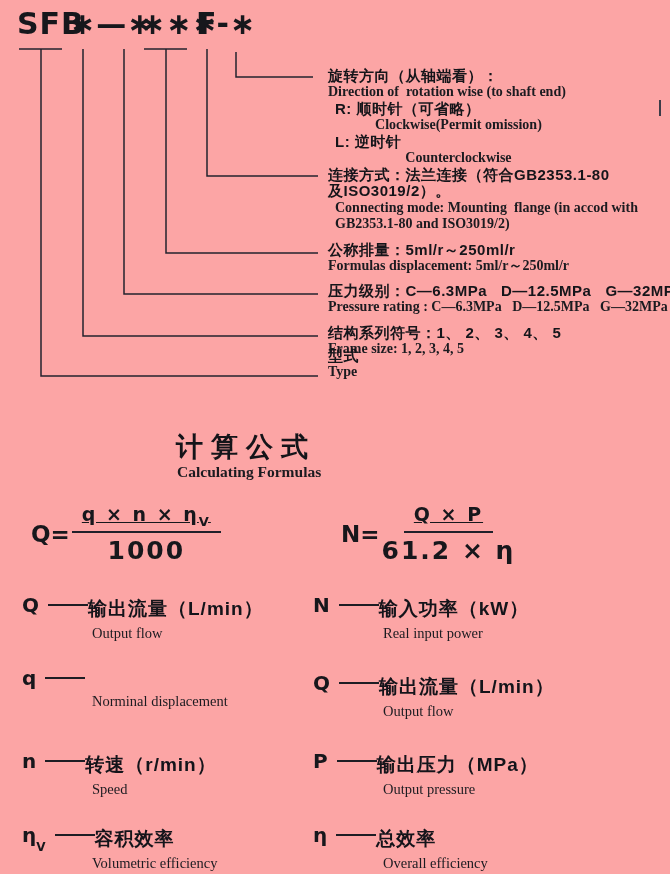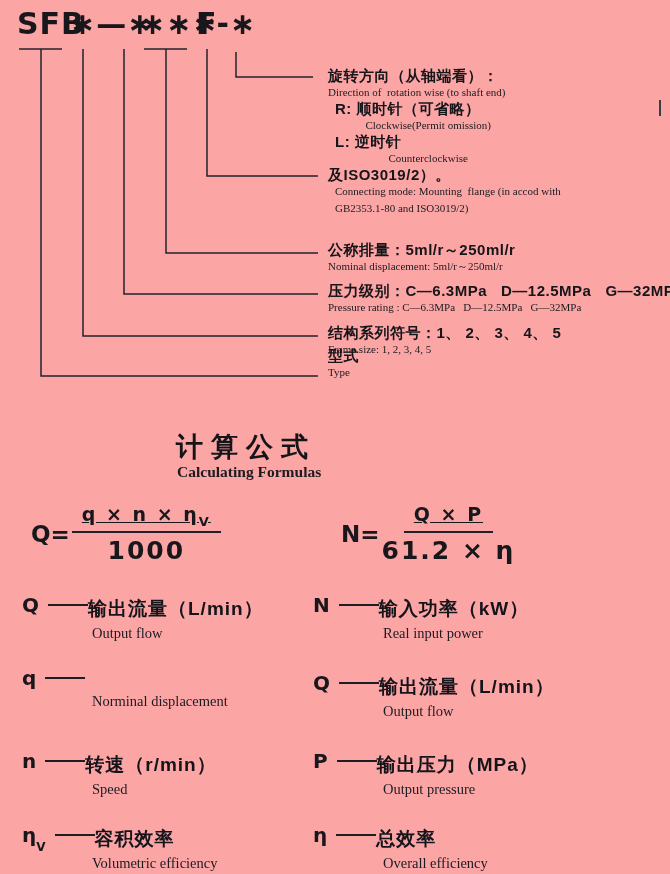--- a/index.html
+++ b/index.html
@@ -10,22 +10,22 @@
   .code-part{position:absolute;top:6px;font-family:"DejaVu Sans",sans-serif;
              font-weight:bold;font-size:30px;color:#17171c;letter-spacing:1px;}
 
   
   .connectors{position:absolute;left:0;top:0;}
 
   
   .lbl{position:absolute;left:322px;margin-left:6px;}
   .lbl .zh{font-family:"Liberation Sans",sans-serif;font-weight:bold;font-size:15px;
            line-height:16.4px;letter-spacing:0.5px;white-space:pre;color:#15151a;}
-  .lbl .en{font-family:"Liberation Serif",serif;font-size:11px;line-height:16.4px;
-           white-space:pre;color:#1b1b20;}
+  .lbl .en{font-family:"Liberation Serif",serif;font-size:14px;line-height:16.4px;
+           white-space:pre;color:#1b1b20;font-weight:bold;}
   .ind1{padding-left:7px;}
   .ind2{padding-left:23px;text-align:center;}
 
   
   .calc-title{position:absolute;left:176px;top:429px;font-size:27px;font-weight:bold;
               letter-spacing:8px;color:#141419;}
   .calc-sub{position:absolute;left:177px;top:463px;font-family:"Liberation Serif",serif;
             font-weight:bold;font-size:15.5px;color:#1b1b20;}
 
   .formula{position:absolute;display:flex;align-items:center;color:#17171c;
@@ -75,28 +75,29 @@
   <div class="lbl" style="top:68px;">
     <div class="zh">旋转方向（从轴端看）：</div>
     <div class="en">Direction of  rotation wise (to shaft end)</div>
     <div class="zh ind1">R: 顺时针（可省略）</div>
     <div class="en ind2">Clockwise(Permit omission)</div>
     <div class="zh ind1">L: 逆时针</div>
     <div class="en ind2">Counterclockwise</div>
   </div>
 
   <div class="lbl" style="top:167px;">
+    <div class="zh">连接方式：法兰连接（符合GB2353.1-80</div>
     <div class="zh">及ISO3019/2）。</div>
     <div class="en ind1">Connecting mode: Mounting  flange (in accod with</div>
     <div class="en ind1">GB2353.1-80 and ISO3019/2)</div>
   </div>
 
   <div class="lbl" style="top:242px;">
     <div class="zh">公称排量：5ml/r～250ml/r</div>
-    <div class="en">Nominal displacement: 5ml/r～250ml/r</div>
+    <div class="en">Formulas displacement: 5ml/r～250ml/r</div>
   </div>
 
   <div class="lbl" style="top:283px;">
     <div class="zh">压力级别：C—6.3MPa   D—12.5MPa   G—32MPa</div>
     <div class="en">Pressure rating : C—6.3MPa   D—12.5MPa   G—32MPa</div>
   </div>
 
   <div class="lbl" style="top:325px;">
     <div class="zh">结构系列符号：1、 2、 3、 4、 5</div>
     <div class="en">Frame size: 1, 2, 3, 4, 5</div>

